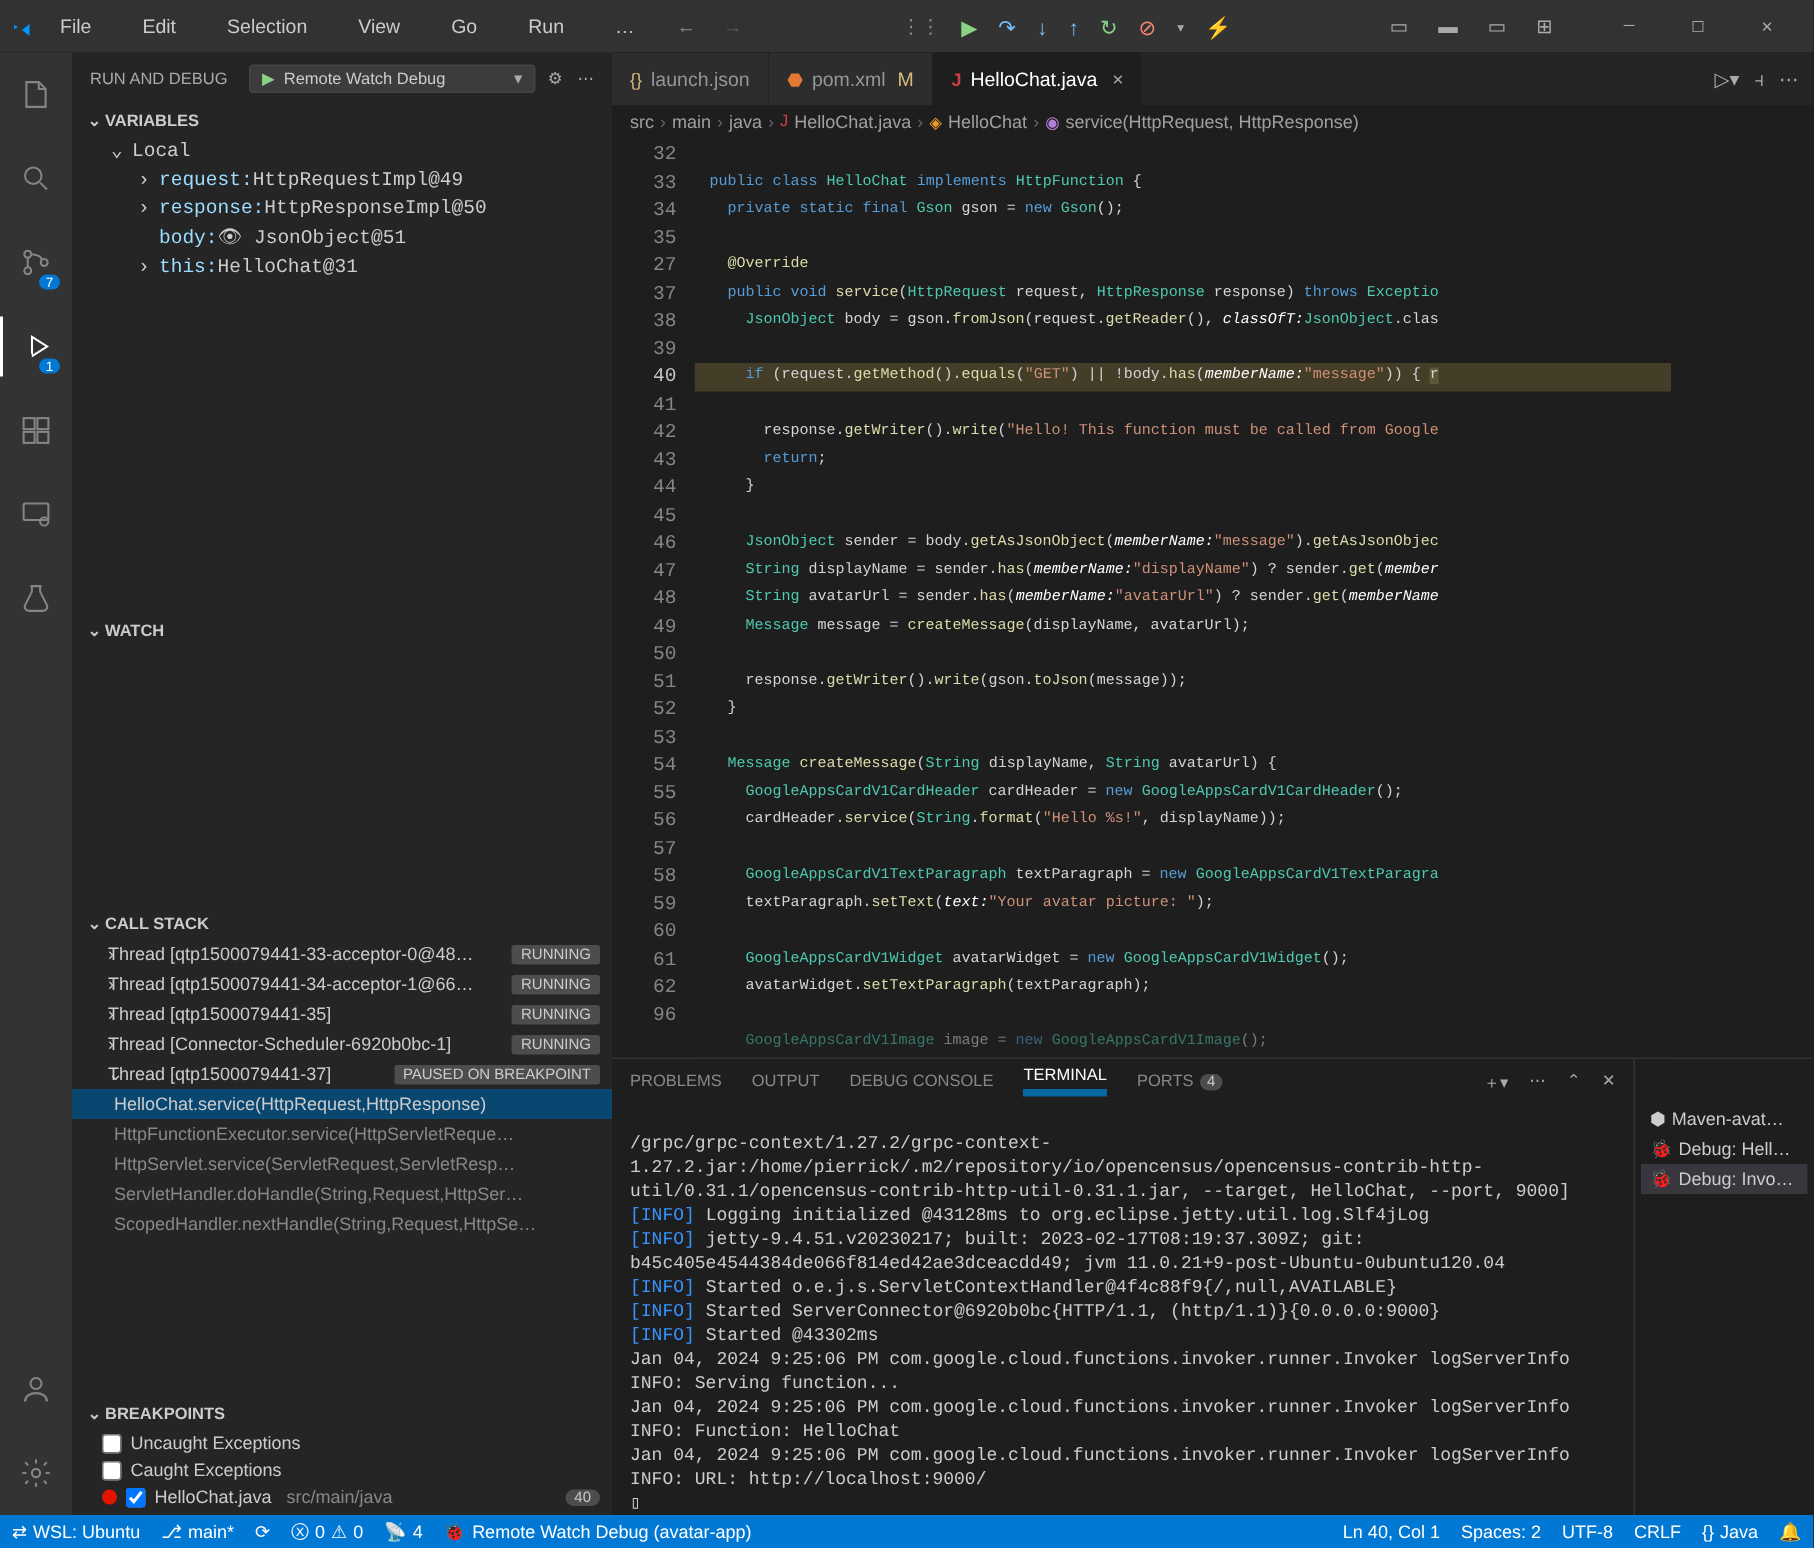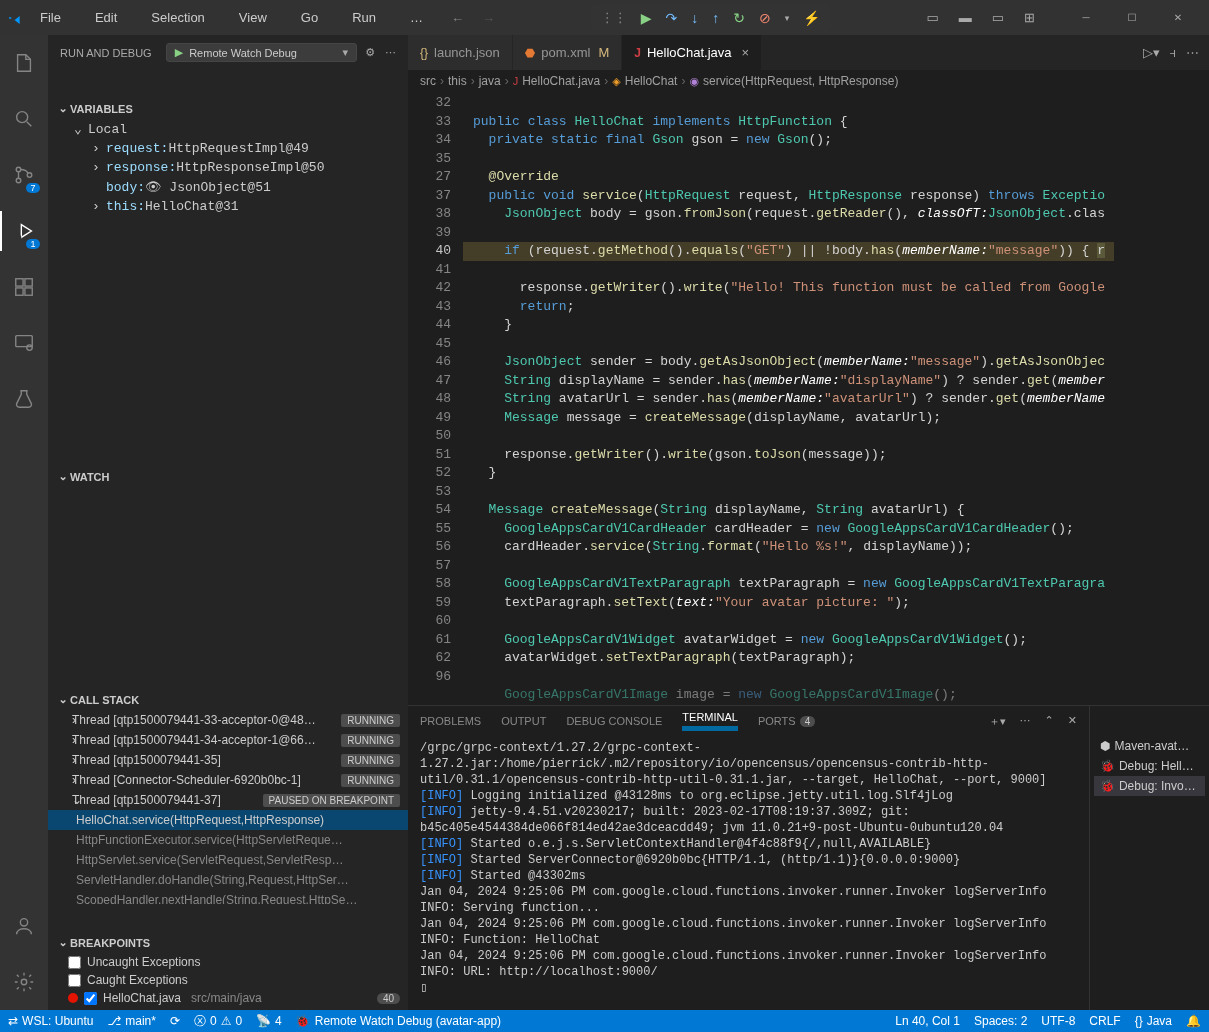--- a/index.html
+++ b/index.html
@@ -70,21 +70,20 @@
   font-size:9px; padding:0 4px; min-width:14px; text-align:center;
 }
 .activity-bar-bottom { margin-top: auto; margin-bottom:8px; display:flex; flex-direction:column; gap: 16px; align-items:center; }
 
 .sidebar {
   width: 360px;
   background: #252526;
   display: flex;
   flex-direction: column;
   overflow: hidden;
-  gap: 28px;
 }
 .sidebar-header {
   height: 35px;
   display:flex; align-items:center;
   padding: 0 12px;
   font-size: 11px;
   color: #aaa;
   gap: 8px;
 }
 .debug-start {
@@ -196,21 +195,21 @@
   font-family: 'Consolas','Courier New',monospace;
   font-size: 13px;
   text-align: right;
   padding: 2px 12px 0 0;
   line-height: 18.5px;
 }
 .gutter .current { color:#c6c6c6; }
 .code {
   flex:1;
   font-family: 'Consolas','Courier New',monospace;
-  font-size: 13px;
+  font-size: 10px;
   line-height: 18.5px;
   padding: 2px 0 0 10px;
   white-space: pre;
   color:#d4d4d4;
   overflow:hidden;
   position:relative;
 }
 .line-hi { background: rgba(183,155,70,0.25); display:block; margin-left:-10px; padding-left:10px; }
 .kw { color:#569cd6; }
 .type { color:#4ec9b0; }
@@ -253,20 +252,21 @@
 
 .terminal {
   flex:1;
   font-family:'Consolas','Courier New',monospace;
   font-size:12px;
   color:#ccc;
   padding: 4px 12px;
   line-height: 16px;
   white-space: pre-wrap;
   overflow:hidden;
+  margin-top:14px;
 }
 .info { color:#3794ff; }
 .terminal-side {
   width: 120px;
   background:#1e1e1e;
   border-left: 1px solid #333;
   padding: 30px 4px 0 4px;
   font-size: 12px;
 }
 .term-item {
@@ -532,21 +532,21 @@
         </div>
       <div class="tabs-actions">
         <span>▷▾</span>
         <span>⫞</span>
         <span>⋯</span>
       </div>
     </div>
     <div class="breadcrumb">
       <span>src</span>
         <span class="crumb-sep">›</span>
-      <span>this</span>
+      <span>main</span>
         <span class="crumb-sep">›</span>
       <span>java</span>
         <span class="crumb-sep">›</span>
       <span class="crumb-icon" style="color:#cc3e44">J</span>
         <span>HelloChat.java</span>
         <span class="crumb-sep">›</span>
       <span class="crumb-icon" style="color:#ee9d28">◈</span>
         <span>HelloChat</span>
         <span class="crumb-sep">›</span>
       <span class="crumb-icon" style="color:#b180d7">◉</span>

